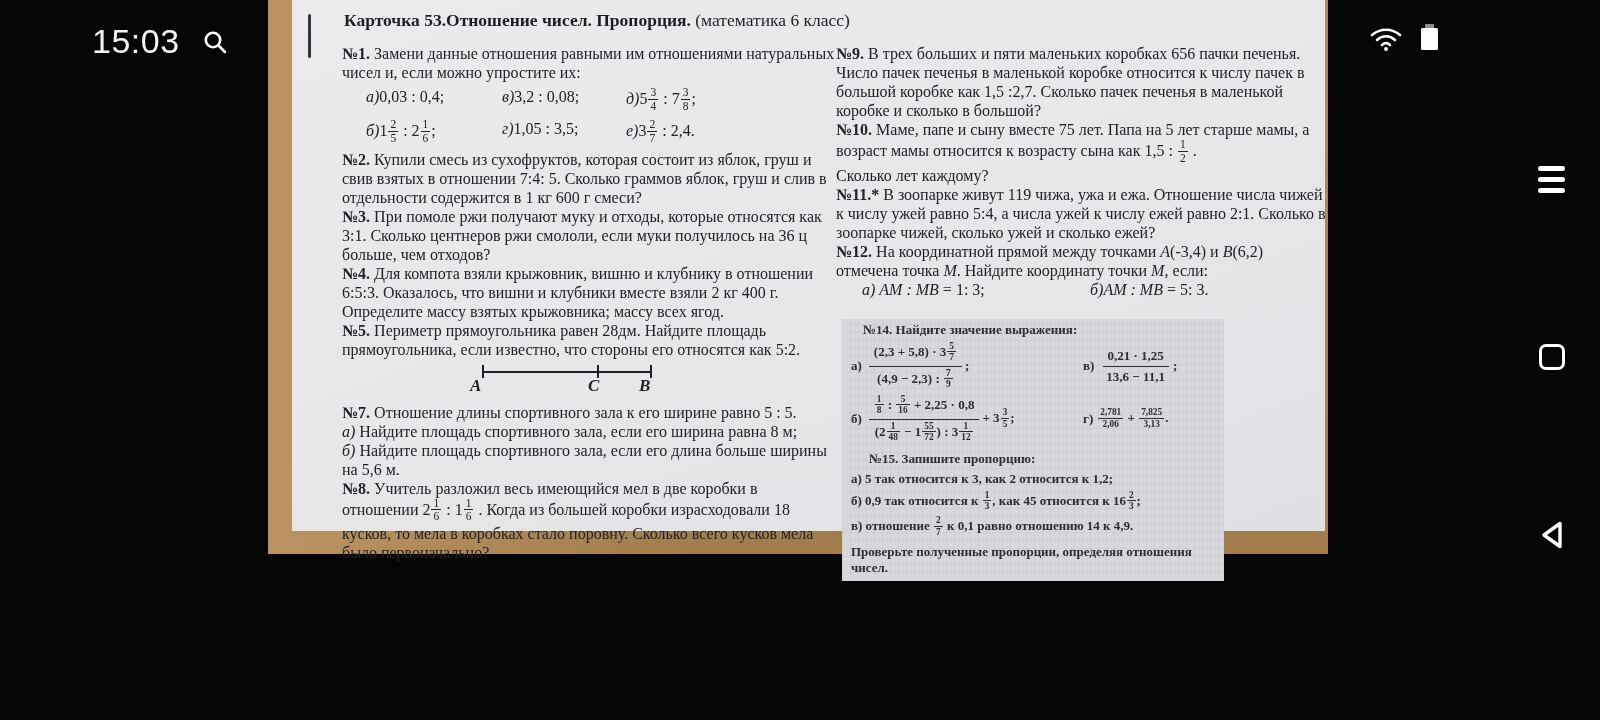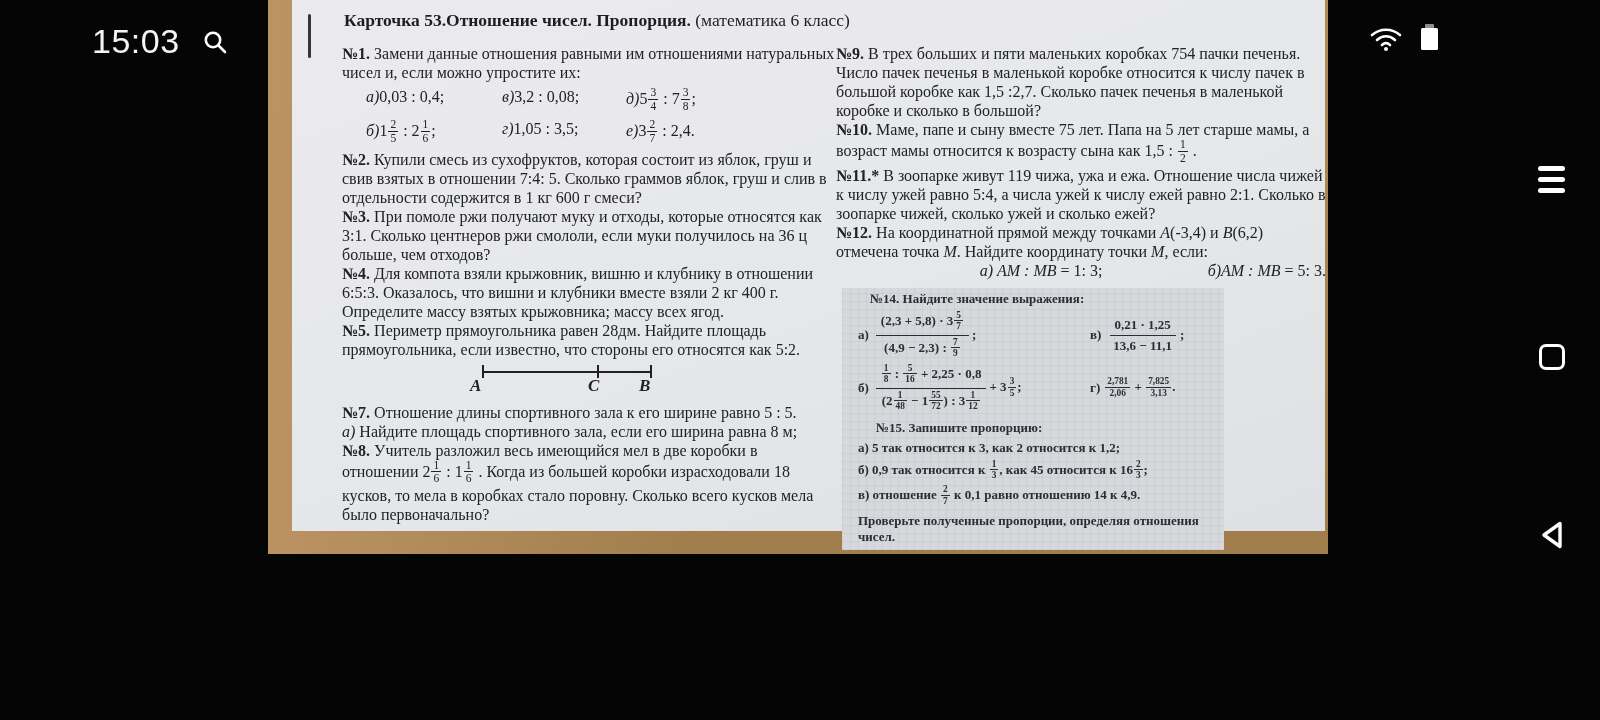--- a/index.html
+++ b/index.html
@@ -62,25 +62,25 @@
 
   
   .figure { position:relative; height:38px; margin:3px 0 3px 0; }
   .seg-line { position:absolute; left:140px; top:9px; width:170px; height:2px; background:#1f1f25; }
   .tick { position:absolute; top:3px; width:2px; height:13px; background:#1f1f25; }
   .t-a { left:140px; } .t-c { left:255px; } .t-b { left:308px; }
   .seg-lbl { position:absolute; top:14px; font-size:17px; font-weight:700; font-style:italic; }
   .l-a { left:128px; } .l-c { left:246px; } .l-b { left:297px; }
 
   
-  .subline { display:flex; padding-left:26px;justify-content:flex-end; }
+  .subline { display:flex; padding-left:26px; }
   .subline .s1 { width:228px; }
 
   
-  .graybox { margin-top:8px; margin-left:6px; width:382px; padding:3px 7px 5px 16px;
+  .graybox { margin-top:20px; margin-left:6px; width:382px; padding:3px 7px 5px 9px;
     background:#d7d8db;
     background-image:
       repeating-linear-gradient(0deg, rgba(115,125,150,.09) 0 1px, transparent 1px 8px),
       repeating-linear-gradient(90deg, rgba(115,125,150,.09) 0 1px, transparent 1px 8px);
     color:#2b2d34; font-weight:700; font-size:13px; line-height:16px; }
   .gb-header { padding-left:12px; }
   .gb-row { display:flex; align-items:center; margin-top:4px; }
   .gb-row .part-a { width:232px; display:flex; align-items:center; }
   .gb-row .part-v { flex:1; display:flex; align-items:center; }
   .mlbl { margin-right:4px; }
@@ -171,35 +171,37 @@
           <div class="tick t-a"></div>
           <div class="tick t-c"></div>
           <div class="tick t-b"></div>
           <i class="seg-lbl l-a">А</i>
           <i class="seg-lbl l-c">С</i>
           <i class="seg-lbl l-b">В</i>
         </div>
 
         <p class="prob"><b class="plabel">№7.</b> <span>Отношение длины спортивного зала к его ширине равно 5 : 5.</span></p>
         <p class="prob"><span><i>а)</i> Найдите площадь спортивного зала, если его ширина равна 8 м;</span></p>
+        <p class="prob"><span><i>б)</i> Найдите площадь спортивного зала, если его длина больше ширины на 5,6 м.</span></p>
         <p class="prob"><b class="plabel">№8.</b> <span>Учитель разложил весь имеющийся мел  в две коробки в отношении  2<span class="frac">
                 <span class="fn">1</span>
                 <span class="fd">6</span>
               </span> : 1<span class="frac">
                 <span class="fn">1</span>
                 <span class="fd">6</span>
               </span> . Когда из большей коробки израсходовали 18 кусков, то мела в коробках стало поровну. Сколько всего кусков мела было первоначально?</span></p>
       </div>
 
       <div class="col col-right">
-        <p class="prob"><b class="plabel">№9.</b> <span>В трех больших и пяти маленьких коробках 754 пачки печенья. Число пачек печенья в маленькой коробке относится к числу пачек в большой коробке как 1,5 :2,7. Сколько пачек печенья в маленькой коробке и сколько в большой?</span></p>
+        <p class="prob"><b class="plabel">№9.</b> <span>В трех больших и пяти маленьких коробках 656 пачки печенья. Число пачек печенья в маленькой коробке относится к числу пачек в большой коробке как 1,5 :2,7. Сколько пачек печенья в маленькой коробке и сколько в большой?</span></p>
         <p class="prob"><b class="plabel">№10.</b> <span>Маме, папе и сыну вместе 75 лет. Папа на  5 лет старше мамы, а возраст мамы относится к возрасту сына как 1,5 : <span class="frac">
                 <span class="fn">1</span>
                 <span class="fd">2</span>
               </span> .</span></p>
+        <p class="prob"><span>Сколько лет каждому?</span></p>
         <p class="prob"><b class="plabel">№11.*</b> <span>В зоопарке живут 119 чижа, ужа и ежа. Отношение числа чижей к числу ужей равно 5:4, а числа ужей к числу ежей равно 2:1. Сколько в зоопарке чижей, сколько ужей и сколько ежей?</span></p>
         <p class="prob"><b class="plabel">№12.</b> <span>На координатной прямой между точками <i>А</i>(-3,4) и <i>В</i>(6,2) отмечена точка <i>М</i>. Найдите координату точки <i>М</i>, если:</span></p>
         <div class="subline">
           <span class="s1"><i>а) АМ : МВ</i> = 1: 3;</span>
           <span><i>б)АМ : МВ</i> = 5: 3.</span>
         </div>
 
         <div class="graybox">
           <div class="gb-header">
             <span>№14.</span>

